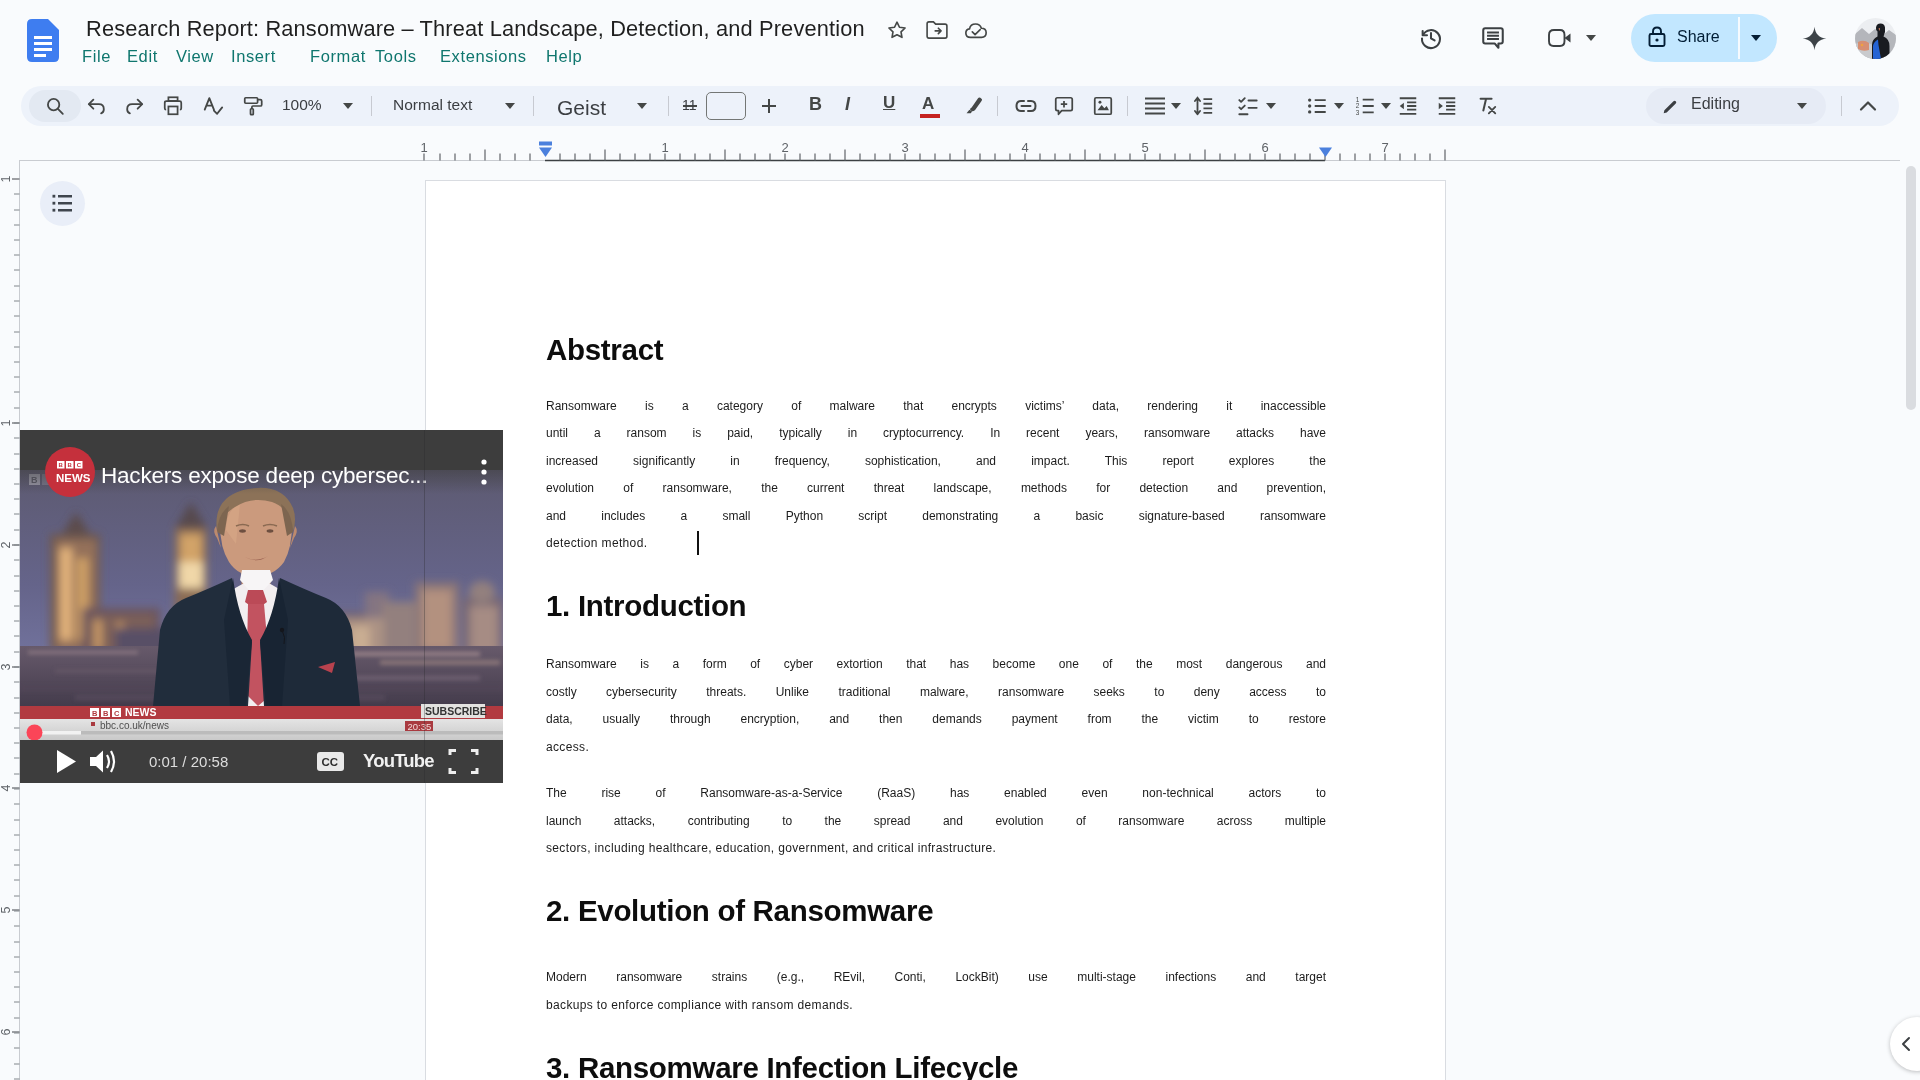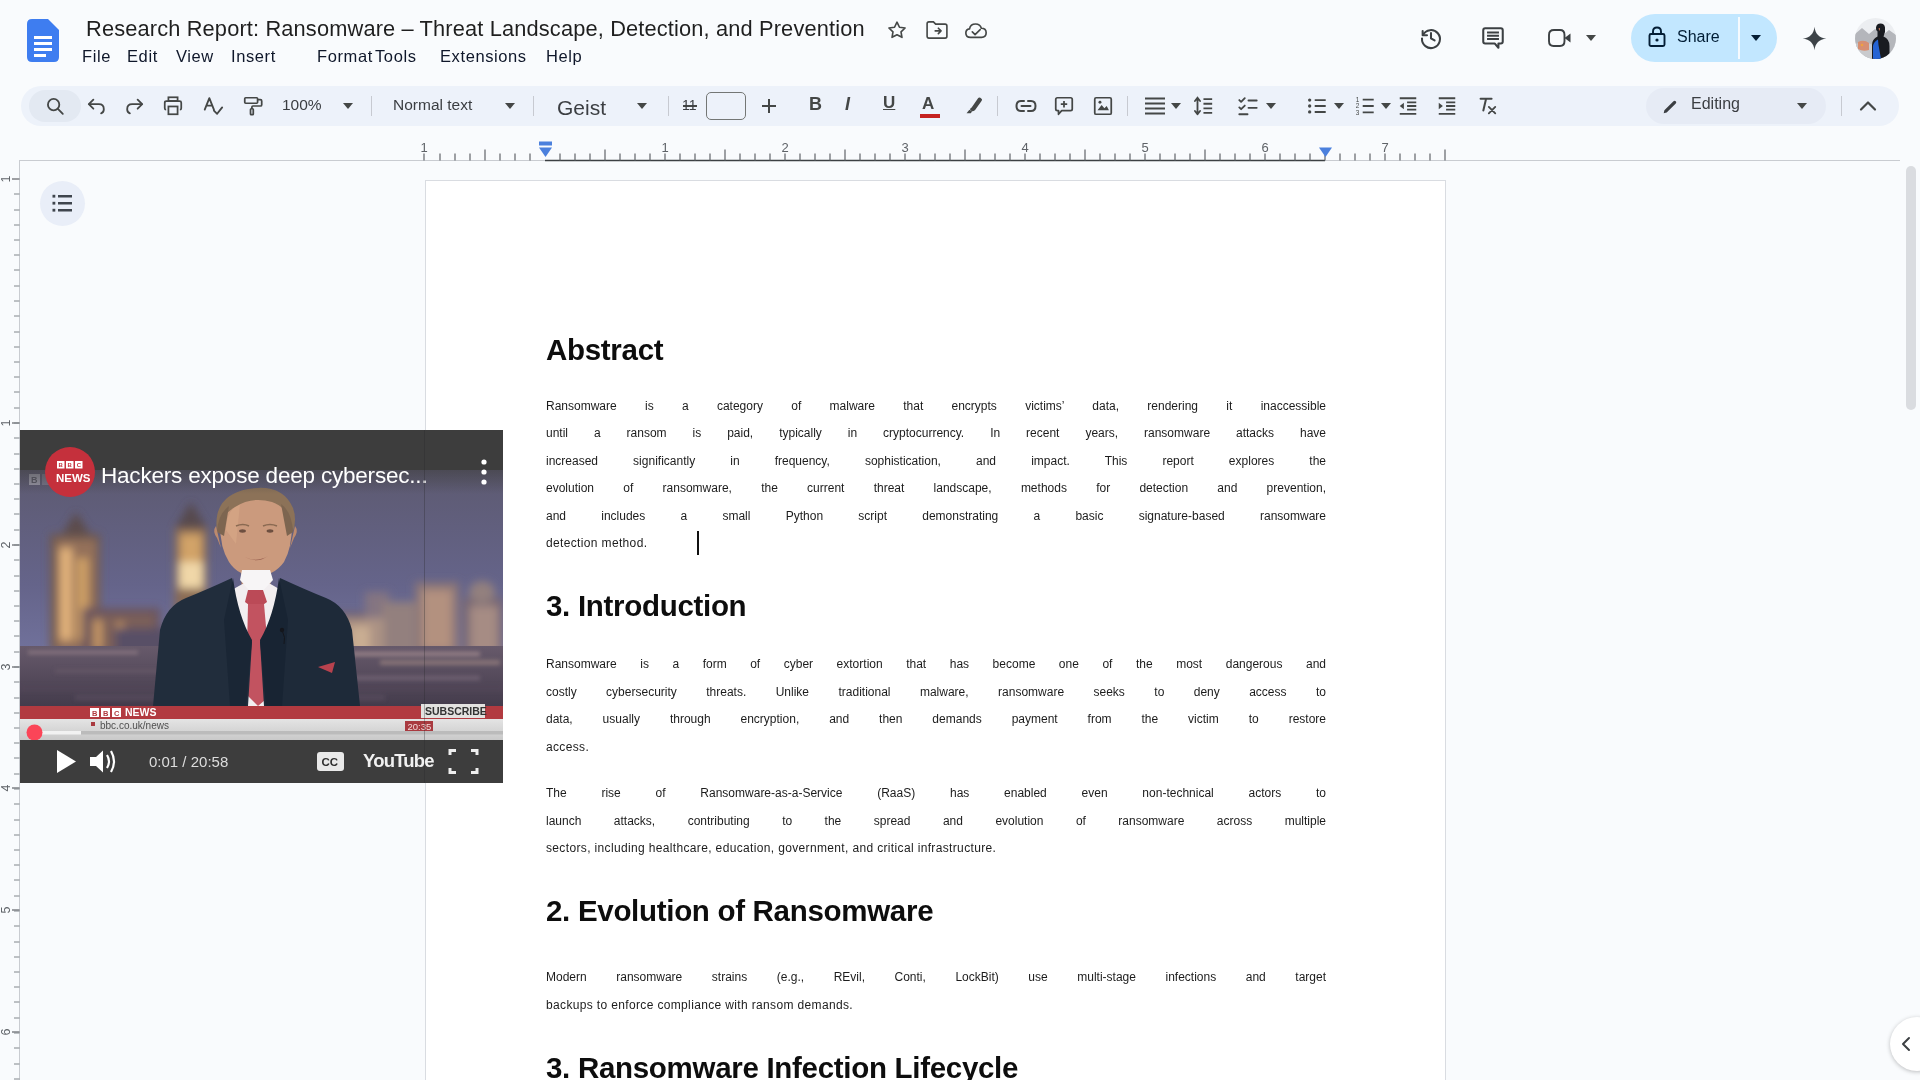--- a/index.html
+++ b/index.html
@@ -1,21 +1,21 @@
 <!DOCTYPE html>
 <html><head>
 <meta charset="utf-8">
 <style>
   * { margin:0; padding:0; box-sizing:border-box; }
   html,body { width:1920px; height:1080px; overflow:hidden; background:#f9fbfd;
     font-family:"Liberation Sans", sans-serif; }
   .abs { position:absolute; }
   #header { position:absolute; left:0; top:0; width:1920px; height:86px; background:#f9fbfd; }
   #title { position:absolute; left:78px; top:16px; font-size:21.8px; color:#1f1f1f; letter-spacing:0.15px;margin-left:8px; }
-  .menuitem { position:absolute; top:47px; font-size:16.5px; letter-spacing:0.6px; color:#0f172a; }
+  .menuitem { position:absolute; top:47px; font-size:16.5px; letter-spacing:0.6px; color:#0f766e; }
   #toolbar { position:absolute; left:21px; top:86px; width:1878px; height:40px; border-radius:20px; background:#edf2fa; }
   .ticon { position:absolute; top:0; }
   .sep { position:absolute; top:96px; width:1px; height:20px; background:#c7cad1; }
   .tbtxt { position:absolute; font-size:15px; color:#3b3e42; }
   .caret { position:absolute; width:0; height:0; border-left:5px solid transparent; border-right:5px solid transparent; border-top:6px solid #444746; }
   
   #page { position:absolute; left:425px; top:180px; width:1021px; height:900px; background:#ffffff; border:1px solid #d9dce1; border-bottom:none; }
   .h2 { position:absolute; left:546px; font-weight:700; color:#0d0d0d; font-size:29.5px; letter-spacing:-0.3px; white-space:nowrap; }
   .bl { position:absolute; left:546px; width:780px; font-size:12px; letter-spacing:0.35px; color:#1c1c1c; white-space:nowrap; line-height:27.45px; }
   .jl { text-align:justify; text-align-last:justify; white-space:normal; letter-spacing:0px; word-spacing:0.2px; }
@@ -51,21 +51,21 @@
 </svg>
 <svg class="abs" style="left:964px;top:21px" width="24" height="18" viewBox="0 0 26 19" fill="none" stroke="#444746" stroke-width="1.8">
   <path d="M7 17.5 Q2 17.5 2 12.8 Q2 8.6 6 8.2 Q7 3 12.6 3 Q17.5 3 18.8 7.6 Q24 7.6 24 12.5 Q24 17.5 19 17.5 Z"></path>
   <path d="M9 11.5 L12 14.5 L17.5 9" stroke-linecap="round" stroke-linejoin="round"></path>
 </svg>
 
 <div class="menuitem" style="left:82px">File</div>
 <div class="menuitem" style="left:127px">Edit</div>
 <div class="menuitem" style="left:176px">View</div>
 <div class="menuitem" style="left:231px">Insert</div>
-<div class="menuitem" style="left:317px">Format</div>
+<div class="menuitem" style="left:310px">Format</div>
 <div class="menuitem" style="left:375px">Tools</div>
 <div class="menuitem" style="left:440px">Extensions</div>
 <div class="menuitem" style="left:546px">Help</div>
 
 <svg class="abs" style="left:1418px;top:25px" width="26" height="26" viewBox="0 0 24 24" fill="none" stroke="#3c4043" stroke-width="1.9">
   <path d="M4.3 5.5 L4.3 9.5 L8.3 9.5" stroke-linecap="round" stroke-linejoin="round"></path>
   <path d="M4.6 9.2 A8.3 8.3 0 1 1 3.7 12.4" stroke-linecap="round"></path>
   <path d="M12 7.5 L12 12.3 L15.3 14.3" stroke-linecap="round" stroke-linejoin="round"></path>
 </svg>
 <svg class="abs" style="left:1480px;top:25px" width="26" height="26" viewBox="0 0 24 24" fill="none" stroke="#3c4043" stroke-width="1.9">
@@ -413,21 +413,21 @@
 <div id="doctext">
   <div class="h2" style="top:332.8px">Abstract</div>
   <div class="bl jl" style="top:392.8px">Ransomware is a category of malware that encrypts victims’ data, rendering it inaccessible</div>
   <div class="bl jl" style="top:420.3px">until a ransom is paid, typically in cryptocurrency. In recent years, ransomware attacks have</div>
   <div class="bl jl" style="top:447.8px">increased significantly in frequency, sophistication, and impact. This report explores the</div>
   <div class="bl jl" style="top:475.2px">evolution of ransomware, the current threat landscape, methods for detection and prevention,</div>
   <div class="bl jl" style="top:502.7px">and includes a small Python script demonstrating a basic signature-based ransomware</div>
   <div class="bl" style="top:530.1px">detection method.</div>
   <div id="caret1"></div>
 
-  <div class="h2" style="top:588.8px">3. Introduction</div>
+  <div class="h2" style="top:588.8px">1. Introduction</div>
   <div class="bl jl" style="top:651.2px">Ransomware is a form of cyber extortion that has become one of the most dangerous and</div>
   <div class="bl jl" style="top:678.7px">costly cybersecurity threats. Unlike traditional malware, ransomware seeks to deny access to</div>
   <div class="bl jl" style="top:706.1px">data, usually through encryption, and then demands payment from the victim to restore</div>
   <div class="bl" style="top:733.6px">access.</div>
   <div class="bl jl" style="top:780.1px">The rise of Ransomware-as-a-Service (RaaS) has enabled even non-technical actors to</div>
   <div class="bl jl" style="top:807.5px">launch attacks, contributing to the spread and evolution of ransomware across multiple</div>
   <div class="bl" style="top:835px">sectors, including healthcare, education, government, and critical infrastructure.</div>
 
   <div class="h2" style="top:894.1px">2. Evolution of Ransomware</div>
   <div class="bl jl" style="top:964.2px">Modern ransomware strains (e.g., REvil, Conti, LockBit) use multi-stage infections and target</div>

